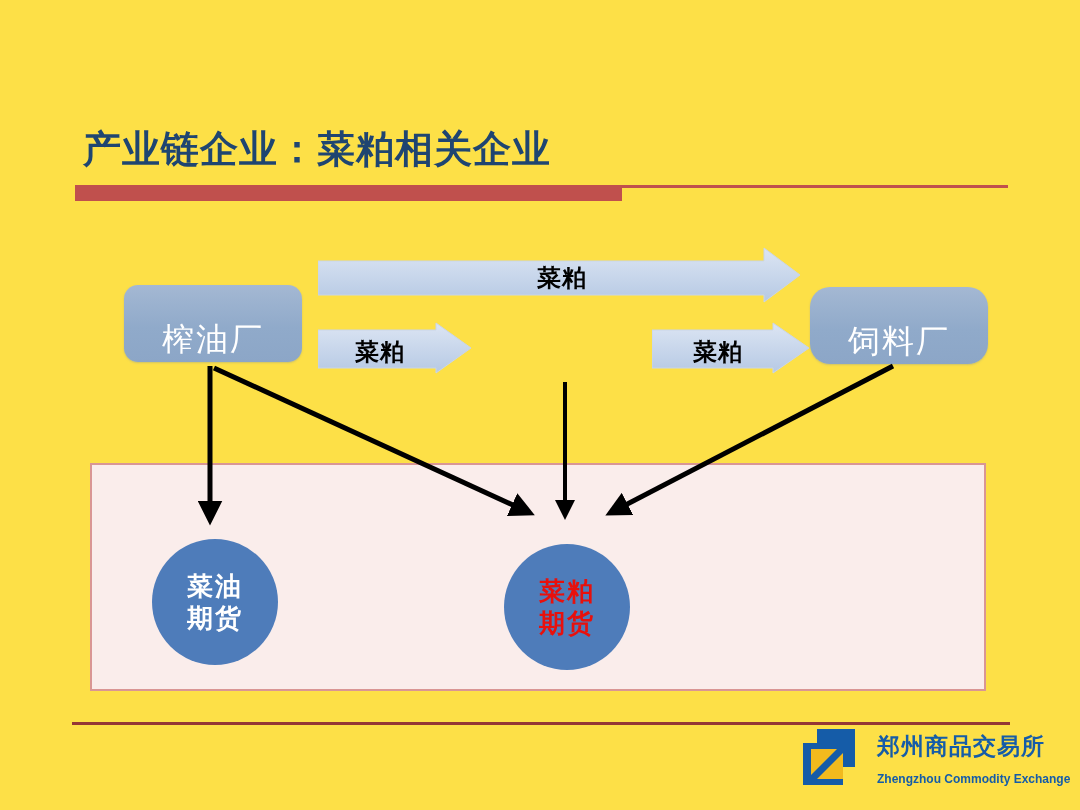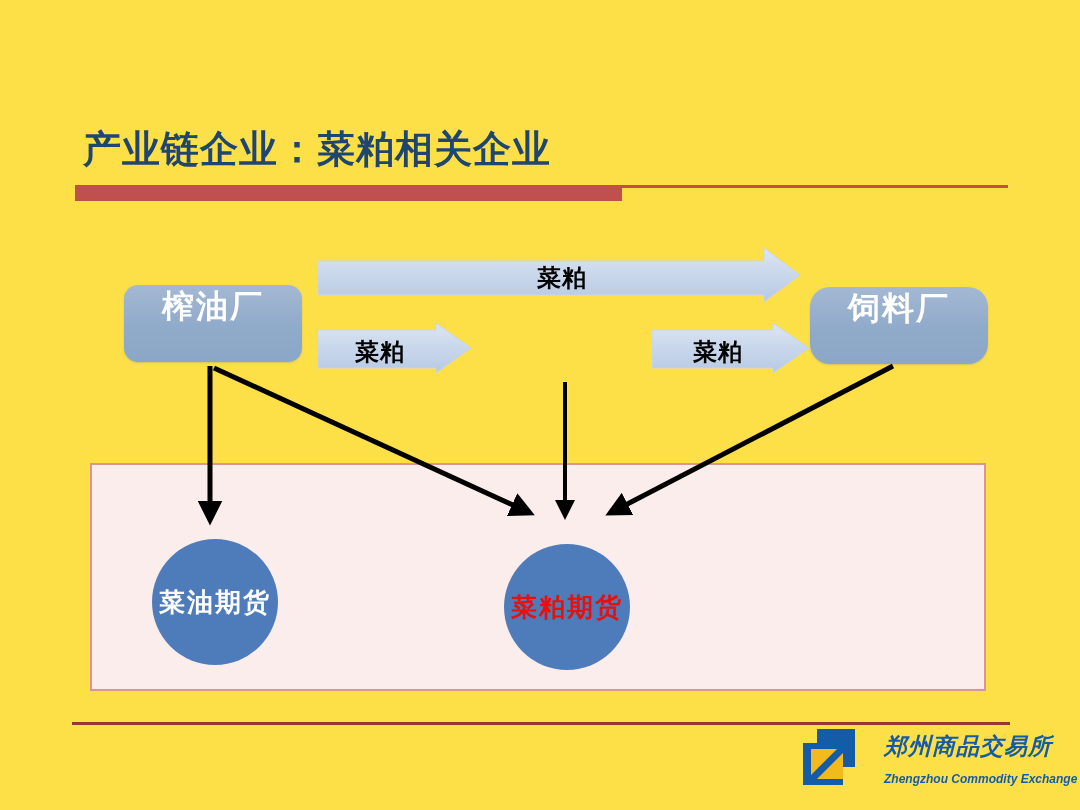--- a/index.html
+++ b/index.html
@@ -6,49 +6,49 @@
   body{font-family:"Liberation Sans","DejaVu Sans",sans-serif;}
   .slide{position:relative;width:1080px;height:810px;background:#fde047;overflow:hidden;}
 
   .title{position:absolute;left:83px;top:124px;font-size:38px;font-weight:bold;
          color:#1F4571;letter-spacing:1px;white-space:nowrap;}
   .bar-thick{position:absolute;left:75px;top:185px;width:547px;height:16px;background:#C0504D;}
   .bar-thin{position:absolute;left:622px;top:185px;width:386px;height:3px;background:#C0504D;}
 
   .node-box{position:absolute;width:178px;height:77px;border-radius:14px;
             background:linear-gradient(180deg,#A4B8D3 0%,#90AACA 55%,#8CA6C7 100%);
-            display:flex;align-items:flex-start;justify-content:center;
-            color:#ffffff;font-size:32px;font-weight:bold;letter-spacing:2px;
+            display:flex;align-items:flex-end;justify-content:center;
+            color:#ffffff;font-size:32px;font-weight:normal;letter-spacing:2px;
             box-shadow:0 1px 2px rgba(120,140,170,0.35);}
   .box-oil{left:124px;top:285px;}
   .box-trader{left:472px;top:303px;}
   .box-feed{left:810px;top:287px;border-radius:20px;}
 
   .flow-arrow{position:absolute;}
   .arrow-label{position:absolute;font-size:24px;font-weight:bold;color:#000000;
                text-align:center;letter-spacing:1px;}
   .label-top{left:500px;top:262px;width:124px;}
   .label-left{left:320px;top:336px;width:120px;}
   .label-right{left:658px;top:336px;width:120px;}
 
   .connectors{position:absolute;left:0;top:0;pointer-events:none;}
 
   .panel{position:absolute;left:90px;top:463px;width:896px;height:228px;
          background:#FAEDEB;border:2px solid #D99694;box-sizing:border-box;}
 
   .futures-circle{position:absolute;width:126px;height:126px;border-radius:50%;
-                  background:#4E7CBA;display:flex;flex-direction:row;
+                  background:#4E7CBA;display:flex;flex-direction:column;
                   align-items:center;justify-content:center;
                   font-size:26px;font-weight:bold;line-height:1.25;letter-spacing:2px;}
   .circle-oil{left:152px;top:539px;color:#ffffff;}
   .circle-meal{left:504px;top:544px;color:#E8100C;}
 
   .footer-line{position:absolute;left:72px;top:722px;width:938px;height:3px;background:#953735;}
 
-  .logo{position:absolute;left:803px;top:729px;display:flex;align-items:center;gap:27px;font-style:italic;}
+  .logo{position:absolute;left:803px;top:729px;display:flex;align-items:center;gap:20px;}
   .logo-text{display:flex;flex-direction:column;justify-content:center;}
   .logo-cn{font-size:23px;font-weight:bold;color:#155CA8;letter-spacing:1px;white-space:nowrap;}
   .logo-en{font-size:12px;font-weight:bold;color:#155CA8;white-space:nowrap;margin-top:10px;}
 </style>
 </head>
 <body>
 
 <div class="slide">
 
   <div class="title">产业链企业：菜粕相关企业</div>

